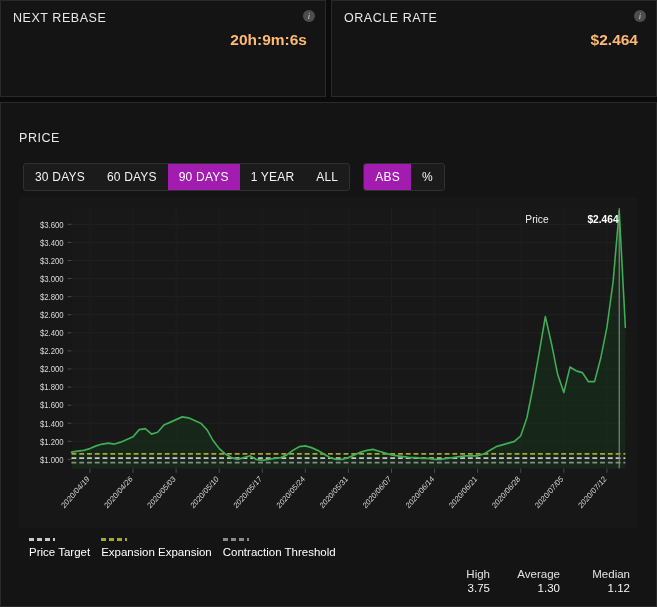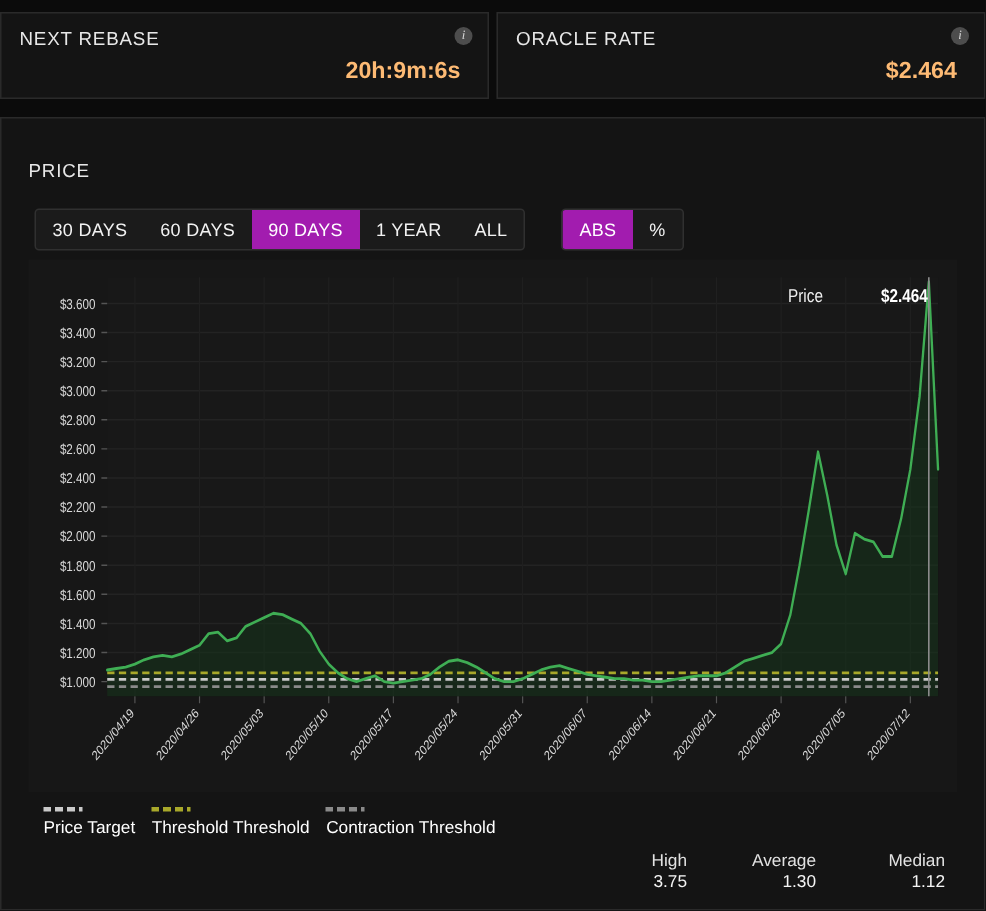--- a/index.html
+++ b/index.html
@@ -6,21 +6,21 @@
   * { box-sizing: border-box; margin: 0; padding: 0; }
   html, body {
     width: 657px; height: 607px;
     background: #0b0b0b;
     font-family: "Liberation Sans", sans-serif;
     overflow: hidden;
   }
   .app { width: 657px; height: 607px; background: #0b0b0b; display: flex; flex-direction: column; }
 
   
-  .stat-row { display: flex; width: 657px; height: 73px; gap: 5px; align-items: center; }
+  .stat-row { display: flex; width: 657px; height: 97px; gap: 5px; }
   .stat-card {
     flex: 1 1 0;
     background: #141414;
     border: 1px solid #2a2a2a;
     position: relative;
     padding: 10px 12px 8px 12px;
     display: flex; flex-direction: column; justify-content: space-between;
   }
   .stat-title {
     font-size: 12.5px; letter-spacing: .55px; color: #e8e8e8; font-weight: 400;
@@ -49,21 +49,21 @@
     border: 1px solid #2a2a2a;
     display: flex; flex-direction: column;
     padding: 28px 10px 4px 10px;
   }
   .price-title {
     font-size: 12.5px; letter-spacing: .55px; color: #e8e8e8;
     text-transform: uppercase; padding-left: 8px; margin-bottom: 18px;
   }
 
   
-  .tabs-wrap { display: flex; align-items: center; padding-left: 12px; gap: 24px; margin-bottom: 6px; }
+  .tabs-wrap { display: flex; align-items: center; padding-left: 12px; gap: 13px; margin-bottom: 6px; }
   .tab-group { display: flex; background: #1b1b1b; border: 1px solid #303030; border-radius: 3px; overflow: hidden; }
   .tab {
     font-size: 12px; color: #f2f2f2; padding: 6px 11px; cursor: pointer;
     background: transparent; border: none; white-space: nowrap; letter-spacing: .2px;
     font-family: "Liberation Sans", sans-serif;
   }
   .tab.active { background: #a21caf; color: #ffffff; }
 
   
   .chart-panel {
@@ -79,21 +79,21 @@
   .tt-label { fill: #f0f0f0; font-size: 10.5px; font-family: "Liberation Sans", sans-serif; }
   .tt-value { fill: #ffffff; font-size: 10.5px; font-family: "Liberation Sans", sans-serif; font-weight: bold; }
 
   
   .legend { display: flex; gap: 11px; padding: 10px 0 0 18px; align-items: flex-end; }
   .legend-item { display: flex; flex-direction: column; gap: 5px; }
   .legend-dash { width: 26px; height: 3px; }
   .legend-label { font-size: 11.5px; color: #ffffff; }
 
   
-  .stats-footer { display: flex; justify-content: flex-end; gap: 16px; padding: 10px 16px 8px 0; }
+  .stats-footer { display: flex; justify-content: flex-end; gap: 0px; padding: 10px 16px 8px 0; }
   .stat-col { width: 70px; text-align: right; }
   .stat-col-head { font-size: 11.5px; color: #e2e2e2; margin-bottom: 2px; }
   .stat-col-val { font-size: 11.5px; color: #f5f5f5; }
 </style>
 </head>
 <body>
 
 <div class="app">
 
   <div class="stat-row">
@@ -227,21 +227,21 @@
         </svg>
     </div>
 
     <div class="legend" id="legend">
         <div class="legend-item">
           <div class="legend-dash" style="background: repeating-linear-gradient(to right, rgb(201, 201, 201) 0px, rgb(201, 201, 201) 5px, transparent 5px, transparent 8px);"></div>
           <div class="legend-label">Price Target</div>
         </div>
         <div class="legend-item">
           <div class="legend-dash" style="background: repeating-linear-gradient(to right, rgb(168, 168, 42) 0px, rgb(168, 168, 42) 5px, transparent 5px, transparent 8px);"></div>
-          <div class="legend-label">Threshold Threshold</div>
+          <div class="legend-label">Expansion Expansion</div>
         </div>
         <div class="legend-item">
           <div class="legend-dash" style="background: repeating-linear-gradient(to right, rgb(138, 138, 138) 0px, rgb(138, 138, 138) 5px, transparent 5px, transparent 8px);"></div>
           <div class="legend-label">Contraction Threshold</div>
         </div>
       </div>
 
     <div class="stats-footer" id="stats-footer">
         <div class="stat-col">
           <div class="stat-col-head">High</div>

